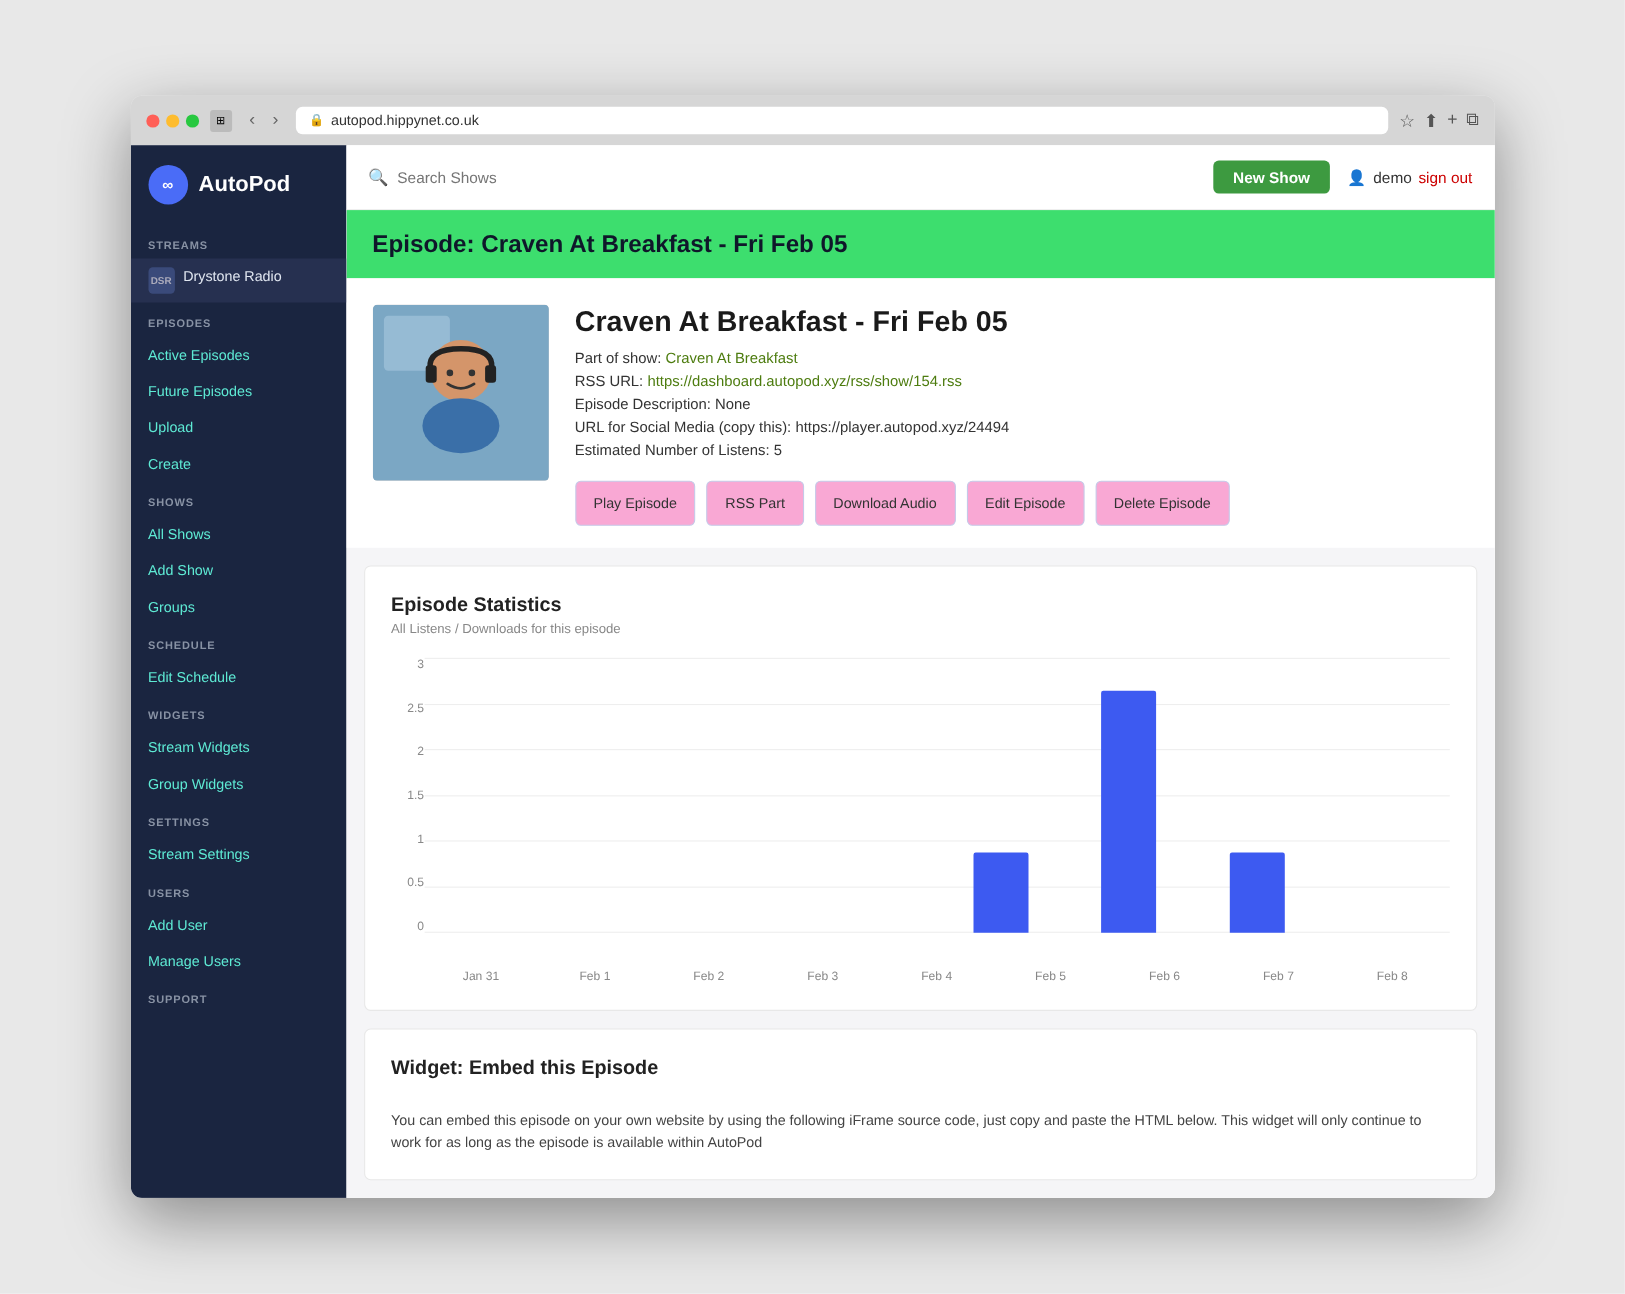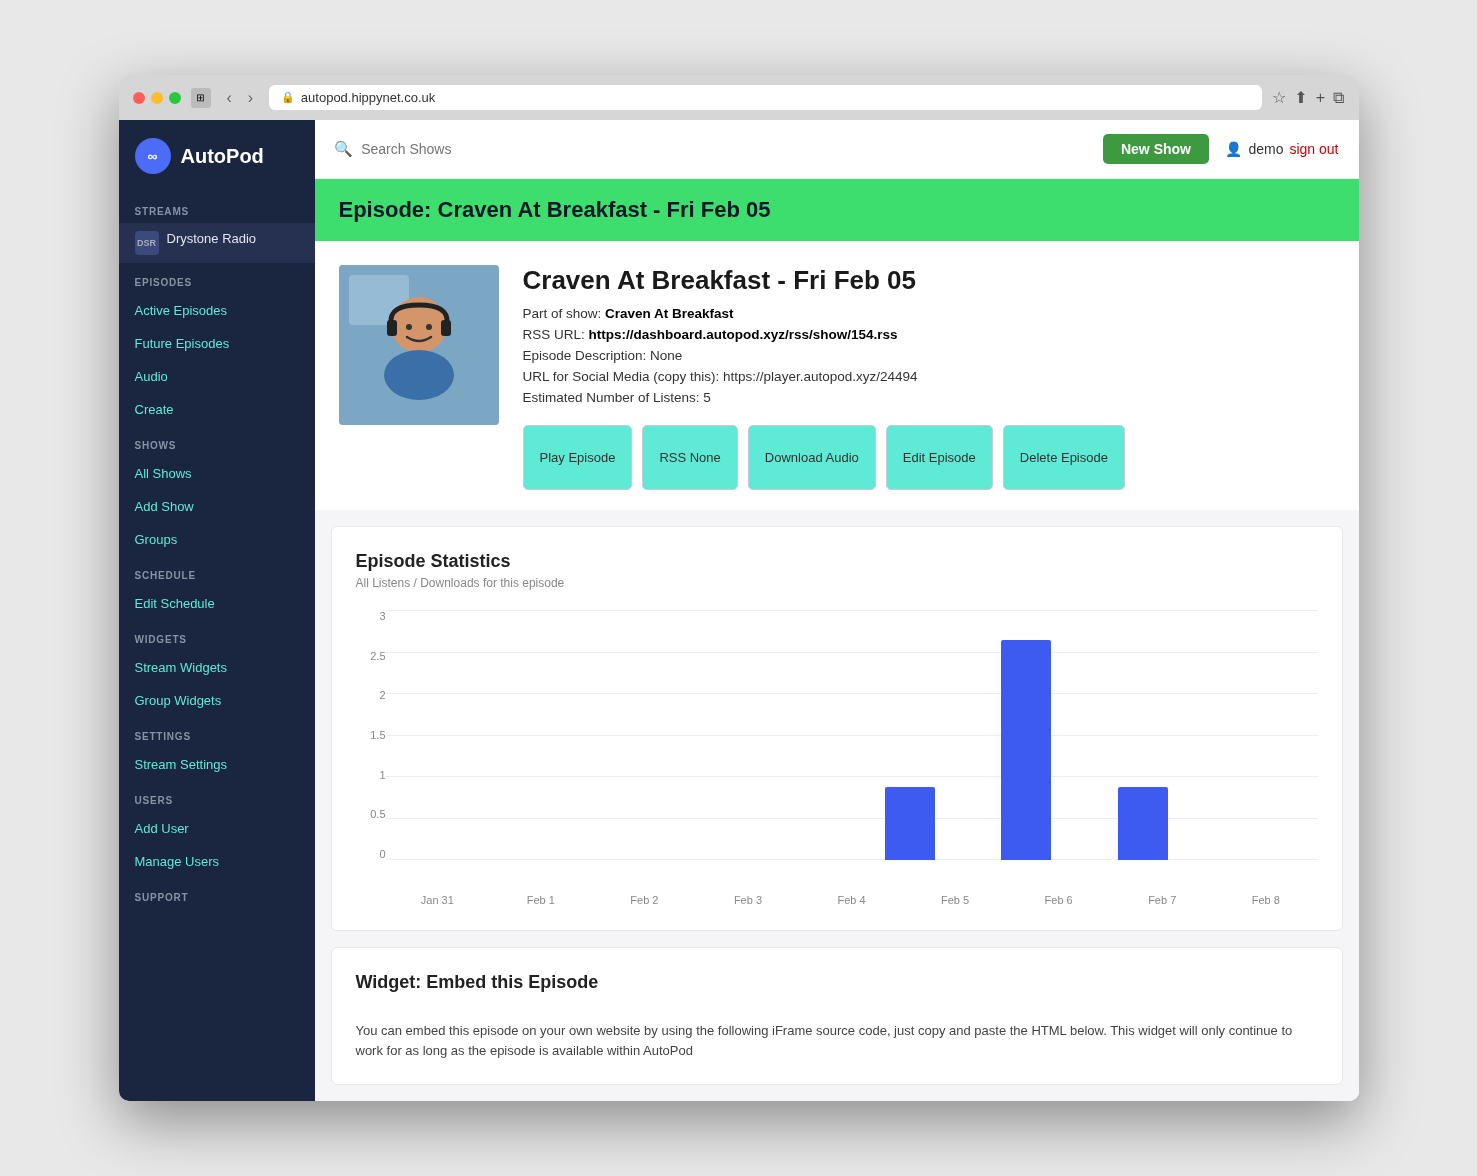--- a/index.html
+++ b/index.html
@@ -234,38 +234,37 @@
       margin-bottom: 10px;
     }
 
     .episode-meta-line {
       font-size: 13.5px;
       color: #333;
       margin-bottom: 6px;
     }
 
     .episode-meta-line a {
-      color: #000000;
+      color: #4d7c0f;
       text-decoration: none;
-      font-weight: bold;
     }
 
     .episode-actions {
       display: flex;
       gap: 10px;
       margin-top: 20px;
       flex-wrap: wrap;
     }
 
     .btn-action {
-      background: #5eead4;
+      background: #f9a8d4;
       color: #333;
       border: 1px solid #c5c9e8;
       border-radius: 5px;
-      padding: 24px 16px;
+      padding: 12px 16px;
       font-size: 13px;
       cursor: pointer;
     }
 
     
     .stats-section {
       background: white;
       margin: 16px 16px 16px;
       border-radius: 6px;
       padding: 24px;
@@ -427,21 +426,21 @@
 
       <div class="sidebar-section-label">STREAMS</div>
       <div class="sidebar-stream-item">
         <div class="stream-badge">DSR</div>
         <span style="font-size:13px; color:#e0e6f0;">Drystone Radio</span>
       </div>
 
       <div class="sidebar-section-label">EPISODES</div>
       <div class="sidebar-nav-item">Active Episodes</div>
       <div class="sidebar-nav-item">Future Episodes</div>
-      <div class="sidebar-nav-item">Audio</div>
+      <div class="sidebar-nav-item">Upload</div>
       <div class="sidebar-nav-item">Create</div>
 
       <div class="sidebar-section-label">SHOWS</div>
       <div class="sidebar-nav-item">All Shows</div>
       <div class="sidebar-nav-item">Add Show</div>
       <div class="sidebar-nav-item">Groups</div>
 
       <div class="sidebar-section-label">SCHEDULE</div>
       <div class="sidebar-nav-item">Edit Schedule</div>
 
@@ -526,21 +525,21 @@
               <span>https://player.autopod.xyz/24494</span>
             </div>
 
             <div class="episode-meta-line">
               <span>Estimated Number of Listens:</span>
               <span>5</span>
             </div>
 
             <div class="episode-actions">
               <button class="btn-action">Play Episode</button>
-              <button class="btn-action">RSS None</button>
+              <button class="btn-action">RSS Part</button>
               <button class="btn-action">Download Audio</button>
               <button class="btn-action">Edit Episode</button>
               <button class="btn-action">Delete Episode</button>
             </div>
           </div>
         </div>
 
         <div class="stats-section">
           <div class="stats-title">Episode Statistics</div>
           <div class="stats-subtitle">All Listens / Downloads for this episode</div>

